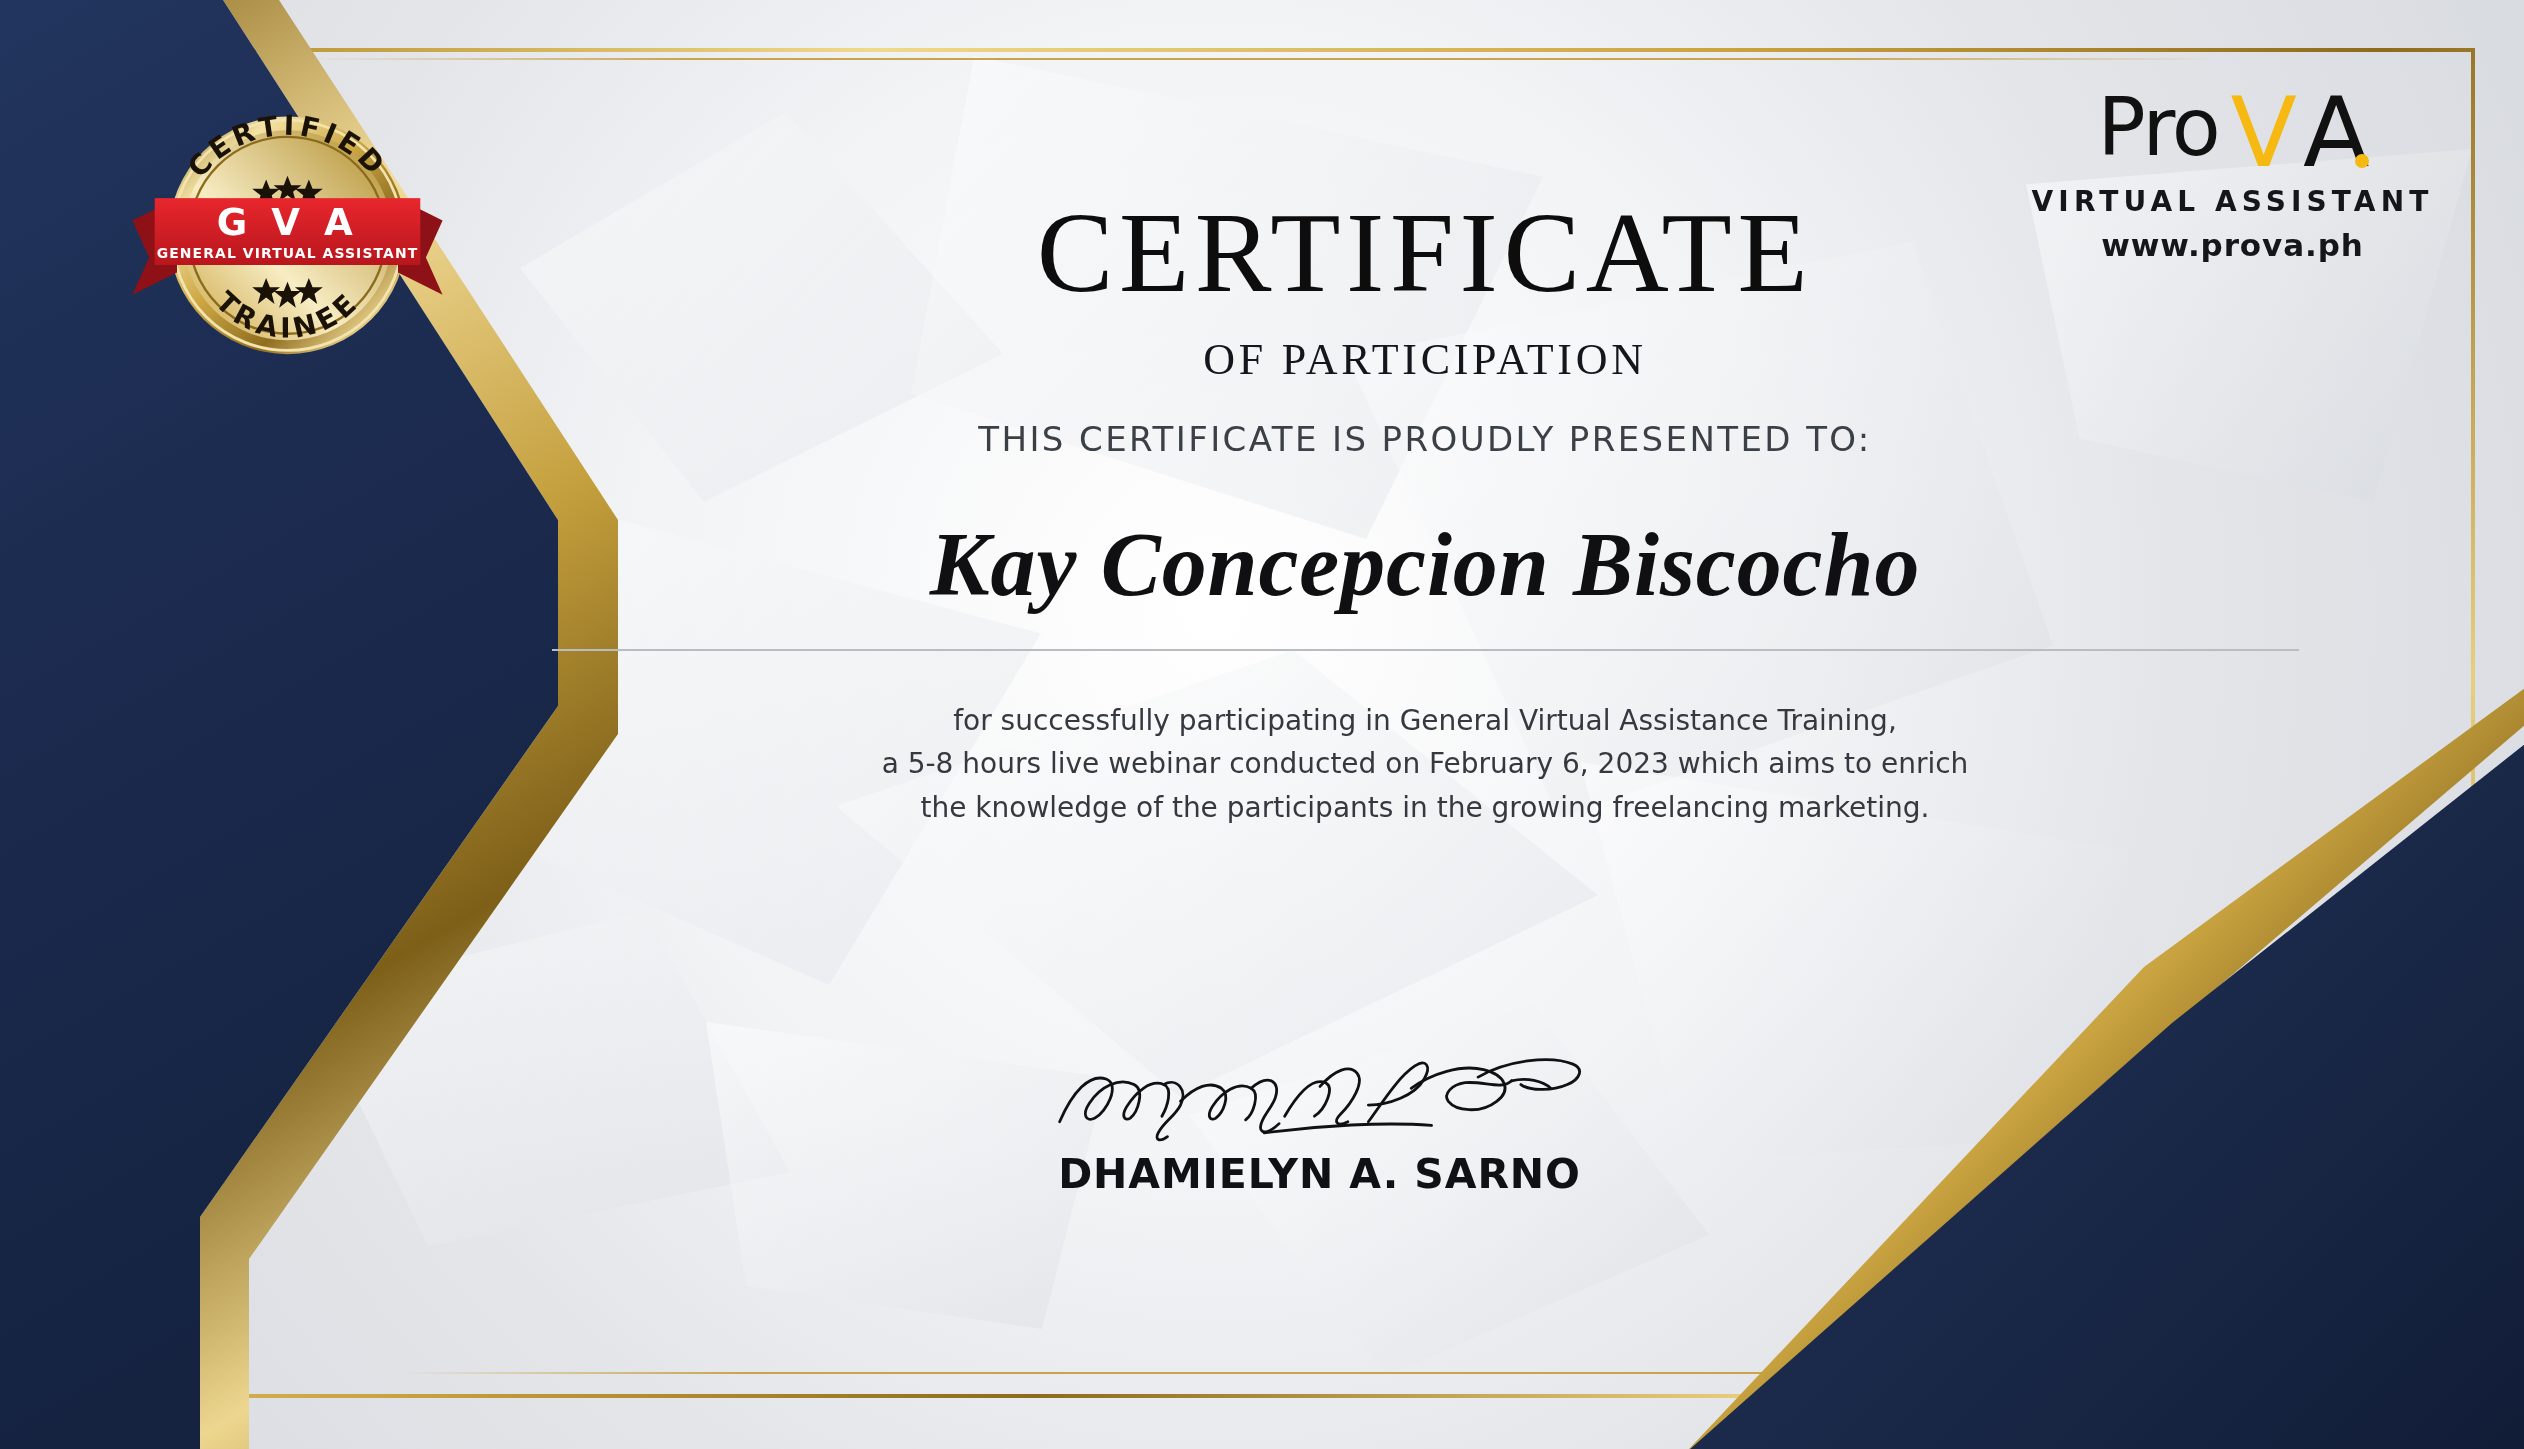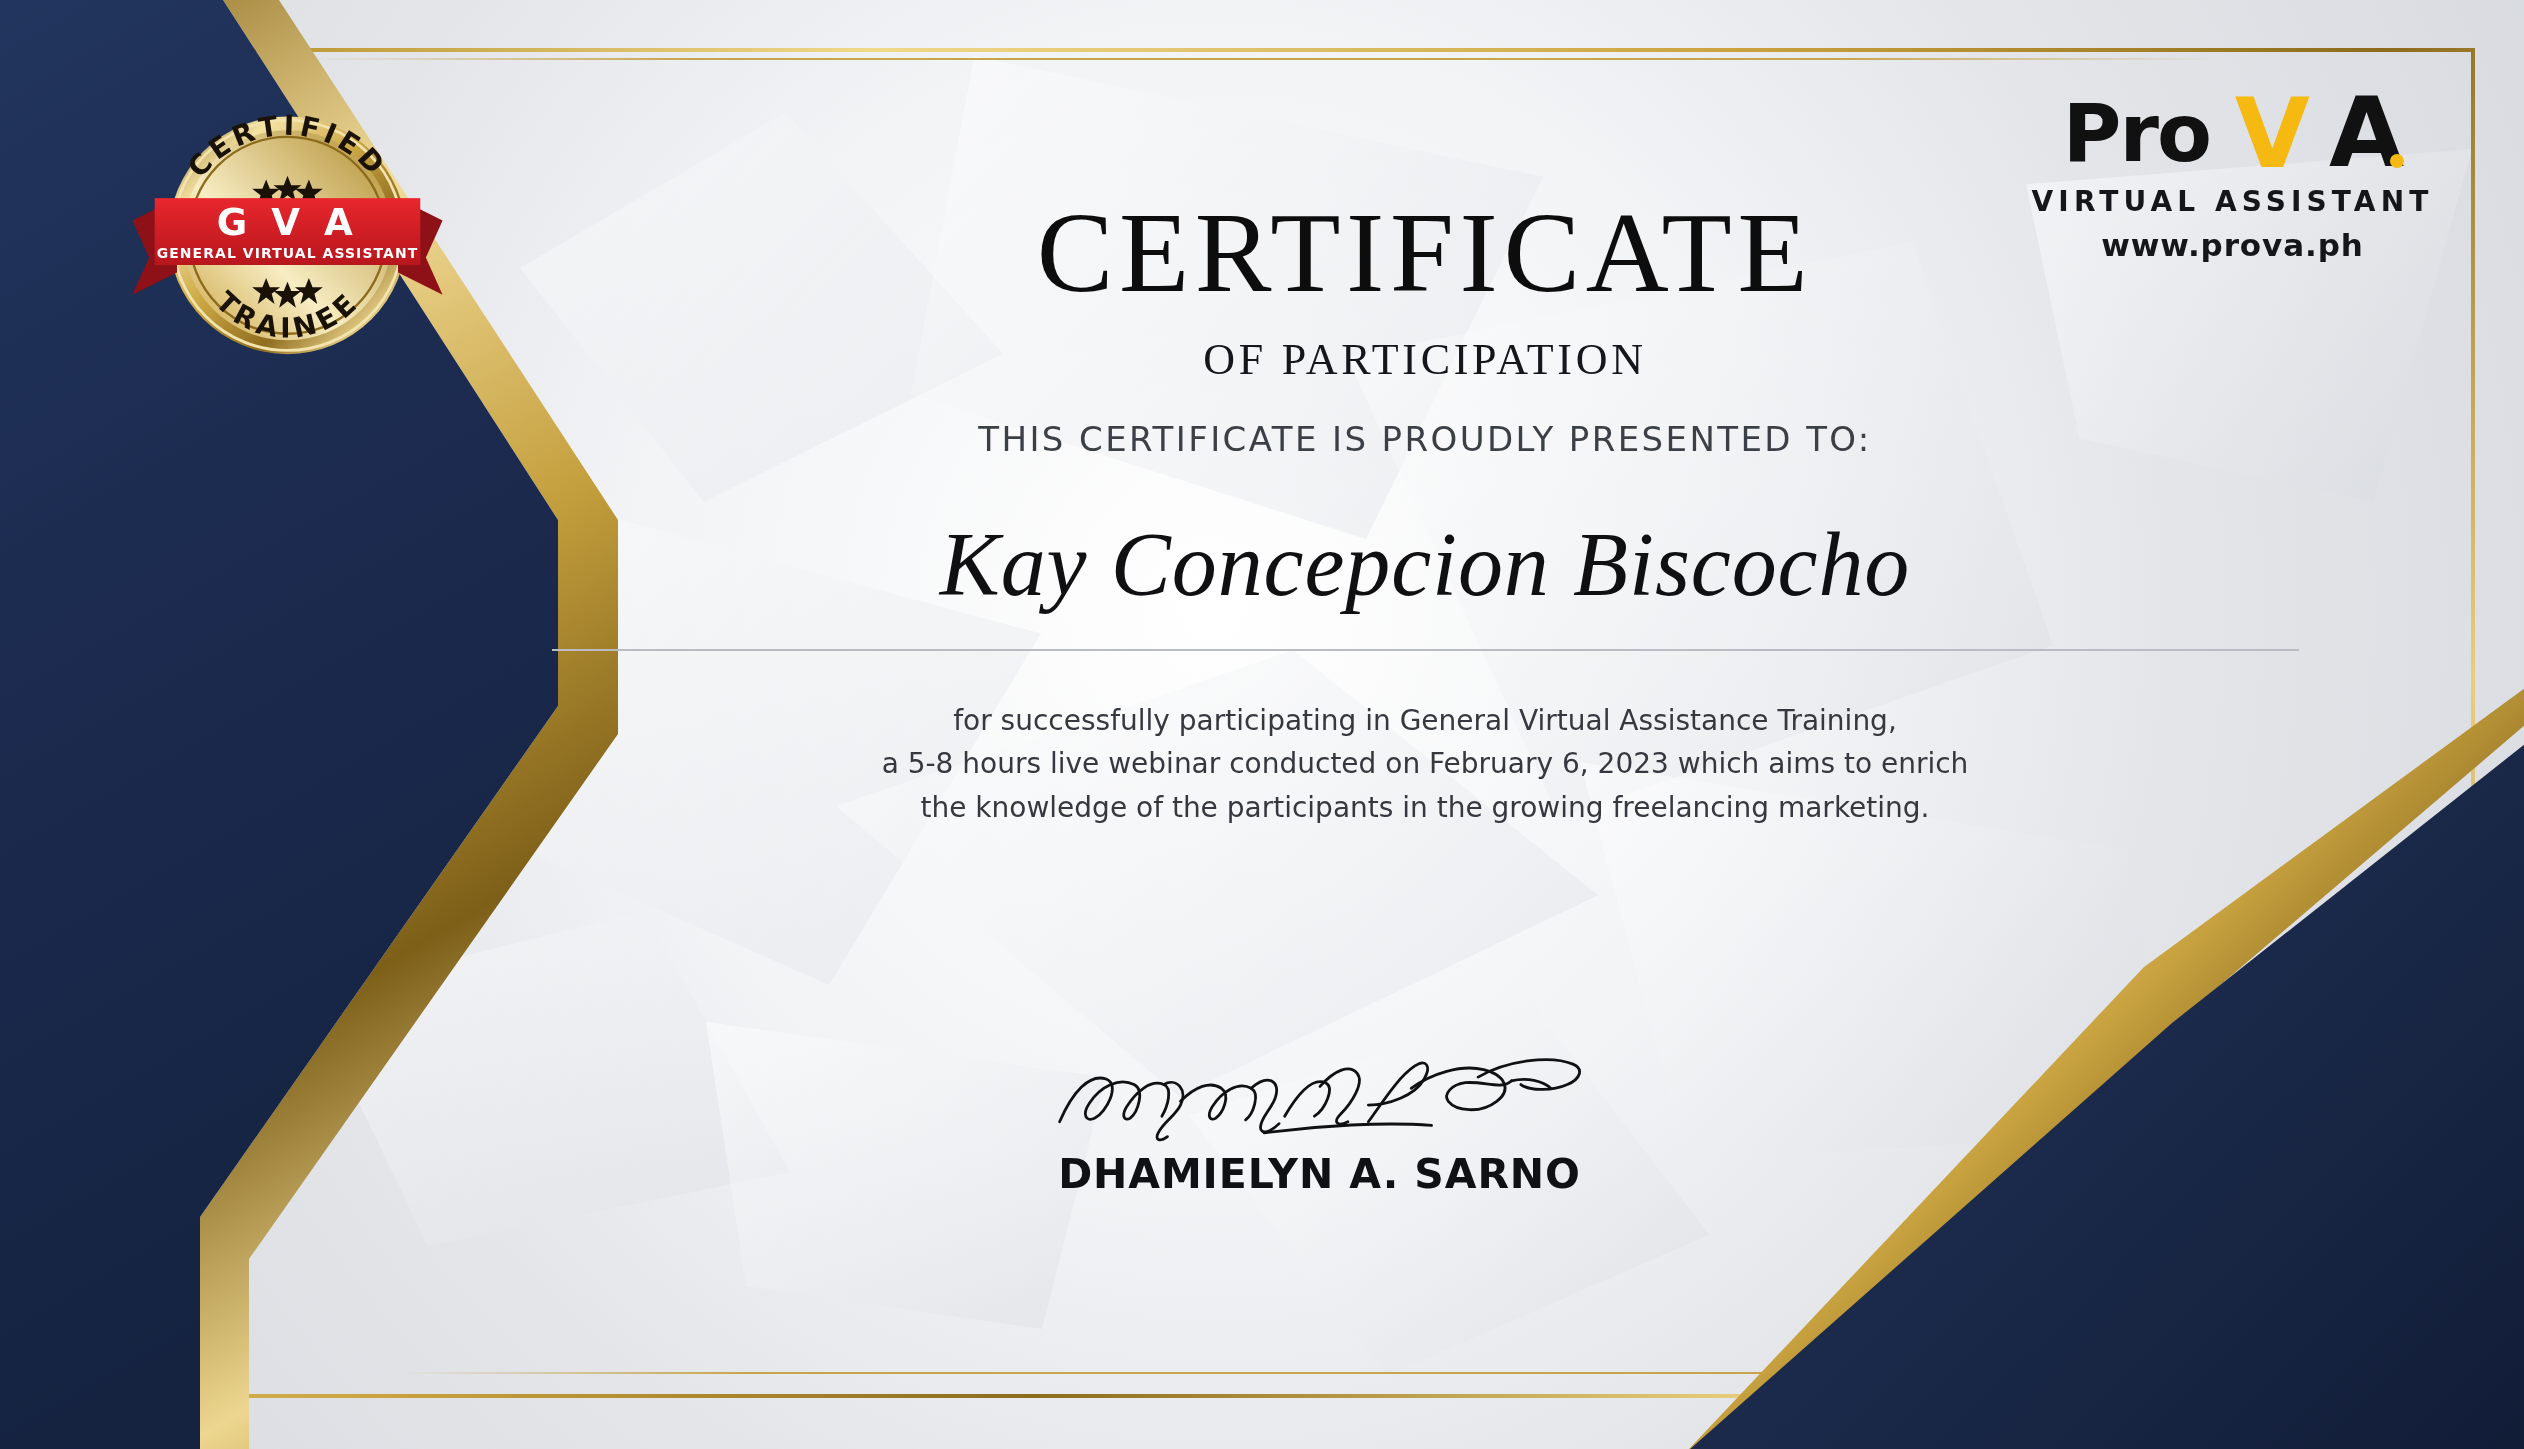--- a/index.html
+++ b/index.html
@@ -114,28 +114,28 @@
   .logo {
     position: absolute;
     right: 74px;
     top: 88px;
     width: 437px;
     text-align: center;
     color: #111;
   }
   .logo-mark {
     font-family: "DejaVu Sans", sans-serif;
-    font-weight: bold;
+    font-weight: normal;
     font-size: 80px;
     line-height: 1;
     letter-spacing: -1.9px;
     display: flex;
-    align-items: center;
+    align-items: flex-start;
     justify-content: center;
-    gap: 21px;
+    gap: 8px;
   }
   .logo-pro { color: #111111; }
   .logo-v {
     color: #f5b912;
     font-size: 97px;
     line-height: .92;
     position: relative;
     margin-left: 3.7px;
   }
   .logo-a-wrap { position: relative; display: inline-block; }
@@ -200,20 +200,21 @@
     color: #3b3f46;
     font-family: "DejaVu Sans", sans-serif;
   }
   .recipient {
     margin-top: 54px;
     font-family: "Liberation Serif", serif;
     font-style: italic;
     font-size: 90px;
     color: #101013;
     letter-spacing: 0.9px;
+    font-weight: bold;
   }
   .rule {
     margin: 33px auto 0;
     width: 1747px;
     height: 1.9px;
     background: #b9bcc2;
   }
   .body-text {
     margin: 48px auto 0;
     width: 1636px;

